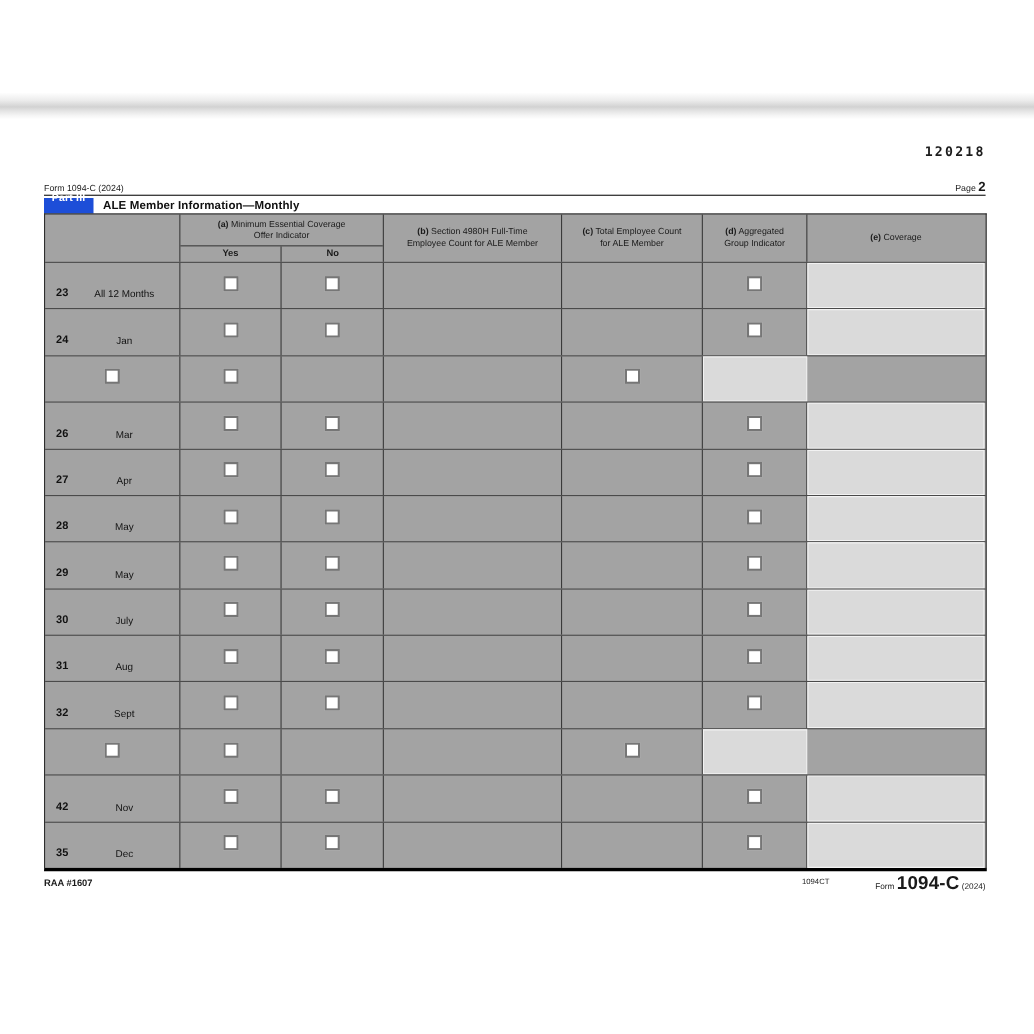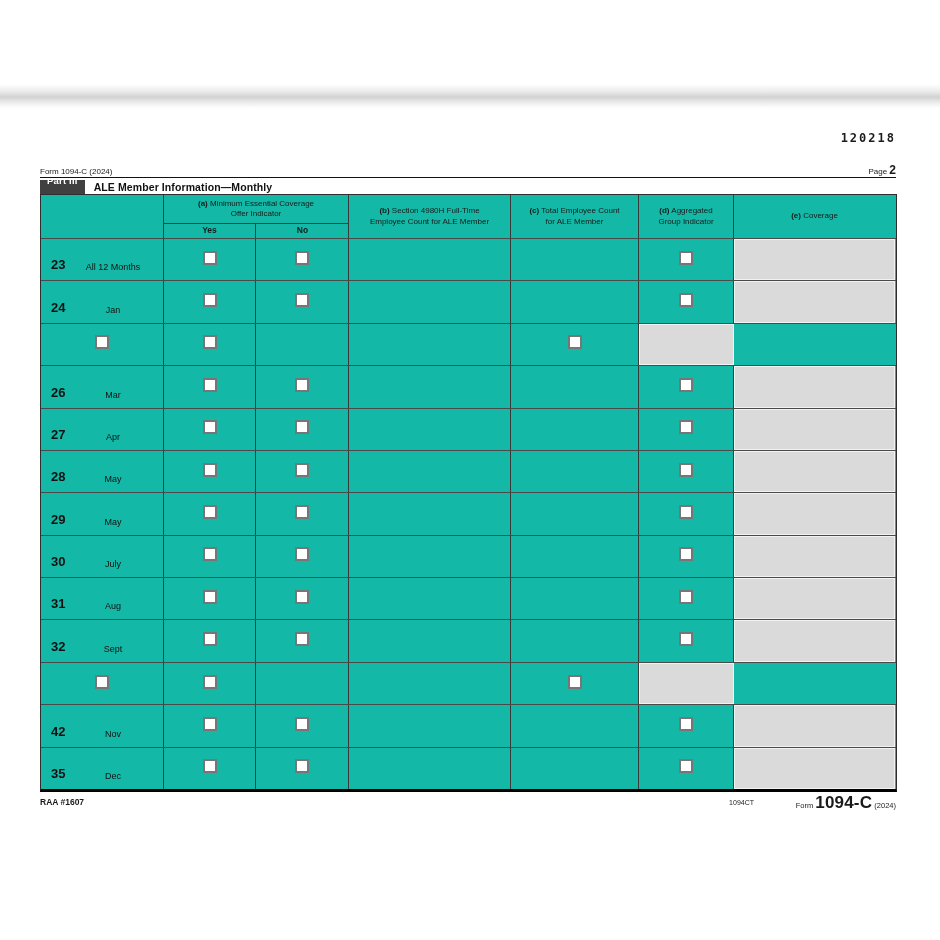--- a/index.html
+++ b/index.html
@@ -15,46 +15,46 @@
     font-weight:bold; font-size:12px; letter-spacing:2px; color:#1c1c1c; }
 
   
   #form-id { position:absolute; left:40px; top:167px; font-size:8px; color:#1a1a1a; }
   #page-ind { position:absolute; right:44px; top:163px; font-size:8px; color:#1a1a1a; }
   #page-ind .pg-num { font-size:12px; font-weight:bold; }
   #header-rule { position:absolute; left:40px; top:177px; width:856px; border-top:1.5px solid #111; }
 
   
   #part-band { position:absolute; left:40px; top:180px; width:856px; height:14px; display:flex; align-items:center; }
-  #part-label { background:#404040; color:#fff; font-weight:bold; font-size:9.5px; padding:1px 7px 14px 7px;
+  #part-label { background:#1d4ed8; color:#fff; font-weight:bold; font-size:9.5px; padding:1px 7px 14px 7px;
     height:14px; display:flex; align-items:center; letter-spacing:0.2px; }
   #part-title { font-weight:bold; font-size:10.5px; margin-left:9px; letter-spacing:0.1px; }
 
   
   :root { --cols:123px 92px 93px 162px 128px 95px 161px; --bd:#3a3a3a; --shade:#dadada; }
-  #grid { position:absolute; left:40px; top:194px; width:857px; background:#14b8a6;
+  #grid { position:absolute; left:40px; top:194px; width:857px; background:#a3a3a3;
     border:1.5px solid #2e2e2e; border-bottom:3px solid #000; }
   .hdr { display:grid; grid-template-columns:var(--cols); height:43px; }
   .hcell { border-right:1px solid var(--bd); display:flex; flex-direction:column; align-items:center;
     justify-content:center; text-align:center; font-size:8px; line-height:1.3; color:#1a1a1a; padding:0 4px; }
   .hcell:last-child { border-right:none; }
   .hcell b { font-weight:bold; }
   #hcell-a { padding:0; justify-content:flex-start; }
   #hcell-a .a-top { height:29px; width:100%; display:flex; align-items:center; justify-content:center;
     border-bottom:1px solid var(--bd); padding:0 4px; }
   #hcell-a .a-bottom { display:grid; grid-template-columns:92px 93px; width:100%; height:14px; }
   #hcell-a .a-bottom .yn { display:flex; align-items:center; justify-content:center; font-weight:bold; font-size:8.5px; }
   #hcell-a .a-bottom .yn:first-child { border-right:1px solid var(--bd); }
 
   #tbody { display:grid; grid-template-rows:repeat(13, 1fr); height:551px; }
   .trow { display:grid; grid-template-columns:var(--cols); border-top:1px solid #4a4a4a; }
   .cell { border-right:1px solid var(--bd); display:flex; align-items:center; justify-content:center; }
   .cell:last-child { border-right:none; }
   .cell-label { position:relative; }
-  .row-num { position:absolute; left:10px; bottom:8px; font-weight:bold; font-size:13px;text-align:right; }
+  .row-num { position:absolute; left:10px; bottom:8px; font-weight:bold; font-size:10px;text-align:right; }
   .row-month { position:absolute; left:26px; right:4px; bottom:8px; text-align:center; font-size:9px; }
   .cb { width:14px; height:14px; border:2px solid #767676; background:#fff; transform:translateY(-2px); }
   .cell-shaded { background:var(--shade); box-shadow:inset 0 0 0 1px #f2f2f2; }
 
   
   #footer-left { position:absolute; left:40px; top:797px; font-size:8.5px; font-weight:bold; color:#1a1a1a; }
   #footer-code { position:absolute; right:186px; top:799px; font-size:7px; color:#1a1a1a; }
   #footer-form { position:absolute; right:44px; top:793px; font-size:7.5px; color:#1a1a1a; }
   #footer-form .fnum { font-size:17px; font-weight:bold; letter-spacing:0.2px; }
 </style>

